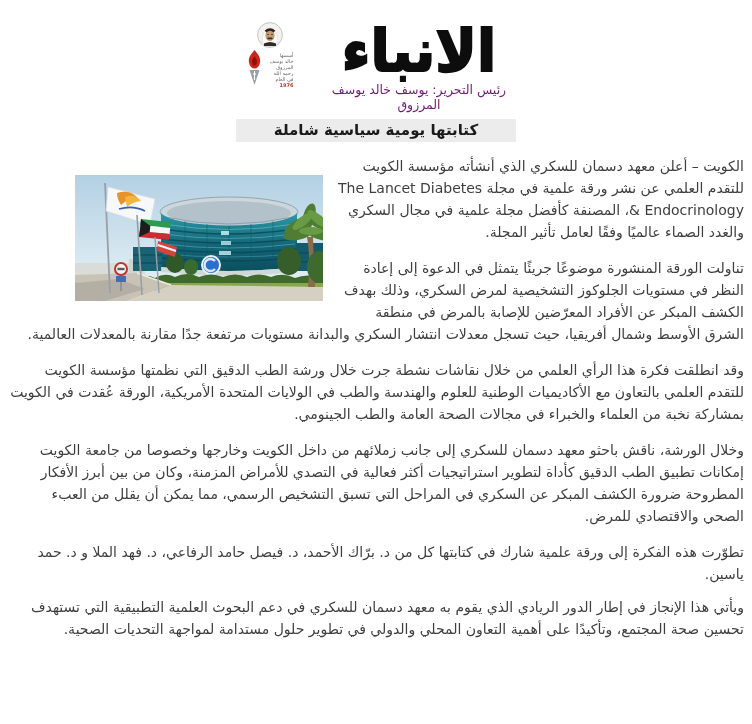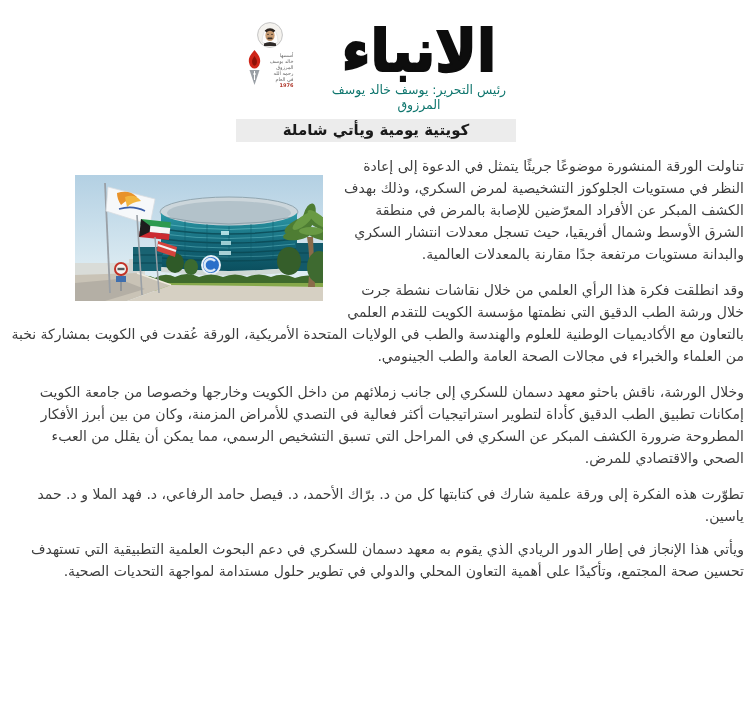--- a/index.html
+++ b/index.html
@@ -10,21 +10,21 @@
   .masthead{width:262px;margin:22px auto 0;display:flex;align-items:flex-start;gap:36px;}
   .emblem-col{width:50px;flex:0 0 50px;display:flex;flex-direction:column;align-items:center;}
   .portrait{width:26px;height:26px;display:block;margin-bottom:2px;}
   .emblem-row{display:flex;align-items:flex-start;}
   .flamepen{width:15px;height:36px;display:block;}
   .founder{width:30px;margin-left:2px;margin-top:2px;font-size:5px;line-height:6px;color:#6b6b6b;text-align:right;direction:rtl;}
   .founder .yr{color:#b03a2e;font-weight:bold;}
   .logo-col{flex:1;text-align:center;}
   .calligraphy{direction:rtl;font-size:56px;line-height:58px;font-weight:bold;color:#0d0d0d;
     letter-spacing:-2px;-webkit-text-stroke:2px #0d0d0d;transform:scaleY(1.04);white-space:nowrap;}
-  .editor-line{direction:rtl;font-size:12.5px;color:#0f766e;margin-top:2px;text-align:center;}
+  .editor-line{direction:rtl;font-size:12.5px;color:#701a75;margin-top:2px;text-align:center;}
 
   .tagline-bar{width:280px;height:23px;margin:7px auto 0;background:#ececec;
     direction:rtl;text-align:center;line-height:23px;font-size:15px;font-weight:bold;color:#1a1a1a;}
 
   
   .article{direction:rtl;text-align:right;padding:13px 8px 0;font-size:14px;line-height:22px;color:#3e3e3e;}
   .article p{margin:0 0 14px;}
   .article p.tight{margin-bottom:11px;}
   .photo-wrap{float:left;width:248px;height:126px;margin:20px 12px 10px 67px;}
   .photo-wrap svg{display:block;width:248px;height:126px;}
@@ -65,21 +65,21 @@
           <div class="yr">1976</div>
         </div>
       </div>
     </div>
     <div class="logo-col">
       <div class="calligraphy">الانباء</div>
       <div class="editor-line">رئيس التحرير: يوسف خالد يوسف المرزوق</div>
     </div>
   </div>
 
-  <div class="tagline-bar">كويتية يومية ويأتي شاملة</div>
+  <div class="tagline-bar">كتابتها يومية سياسية شاملة</div>
 
   <div class="article" id="article-body">
     <div class="photo-wrap">
       <svg viewBox="0 0 248 126">
         <defs>
           <linearGradient id="sky" x1="0" y1="0" x2="0" y2="1">
             <stop offset="0" stop-color="#b3d0e3"></stop>
             <stop offset="0.75" stop-color="#dcebf2"></stop>
             <stop offset="1" stop-color="#e8f1f5"></stop>
           </linearGradient>
@@ -178,20 +178,21 @@
         <g fill="#699a44">
           <ellipse cx="228" cy="46" rx="13" ry="4.5" transform="rotate(-40 228 46)"></ellipse>
           <ellipse cx="243" cy="44" rx="13" ry="4.5" transform="rotate(40 243 44)"></ellipse>
           <ellipse cx="236" cy="56" rx="12" ry="4" transform="rotate(0 236 56)"></ellipse>
         </g>
         <ellipse cx="214" cy="86" rx="12" ry="14" fill="#355e2a"></ellipse>
         <ellipse cx="244" cy="92" rx="12" ry="16" fill="#3e6a30"></ellipse>
       </svg>
     </div>
 
+  <p>الكويت – أعلن معهد دسمان للسكري الذي أنشأته مؤسسة الكويت للتقدم العلمي عن نشر ورقة علمية في مجلة The Lancet Diabetes &amp; Endocrinology، المصنفة كأفضل مجلة علمية في مجال السكري والغدد الصماء عالميًا وفقًا لعامل تأثير المجلة.</p>
       <p>تناولت الورقة المنشورة موضوعًا جريئًا يتمثل في الدعوة إلى إعادة النظر في مستويات الجلوكوز التشخيصية لمرض السكري، وذلك بهدف الكشف المبكر عن الأفراد المعرّضين للإصابة بالمرض في منطقة الشرق الأوسط وشمال أفريقيا، حيث تسجل معدلات انتشار السكري والبدانة مستويات مرتفعة جدًا مقارنة بالمعدلات العالمية.</p>
       <p>وقد انطلقت فكرة هذا الرأي العلمي من خلال نقاشات نشطة جرت خلال ورشة الطب الدقيق التي نظمتها مؤسسة الكويت للتقدم العلمي بالتعاون مع الأكاديميات الوطنية للعلوم والهندسة والطب في الولايات المتحدة الأمريكية، الورقة عُقدت في الكويت بمشاركة نخبة من العلماء والخبراء في مجالات الصحة العامة والطب الجينومي.</p>
       <p>وخلال الورشة، ناقش باحثو معهد دسمان للسكري إلى جانب زملائهم من داخل الكويت وخارجها وخصوصا من جامعة الكويت إمكانات تطبيق الطب الدقيق كأداة لتطوير استراتيجيات أكثر فعالية في التصدي للأمراض المزمنة، وكان من بين أبرز الأفكار المطروحة ضرورة الكشف المبكر عن السكري في المراحل التي تسبق التشخيص الرسمي، مما يمكن أن يقلل من العبء الصحي والاقتصادي للمرض.</p>
       <p class="tight">تطوّرت هذه الفكرة إلى ورقة علمية شارك في كتابتها كل من د. برّاك الأحمد، د. فيصل حامد الرفاعي، د. فهد الملا و د. حمد ياسين.</p>
       <p>ويأتي هذا الإنجاز في إطار الدور الريادي الذي يقوم به معهد دسمان للسكري في دعم البحوث العلمية التطبيقية التي تستهدف تحسين صحة المجتمع، وتأكيدًا على أهمية التعاون المحلي والدولي في تطوير حلول مستدامة لمواجهة التحديات الصحية.</p>
     </div>
 
 </div>
 
 </body></html>

